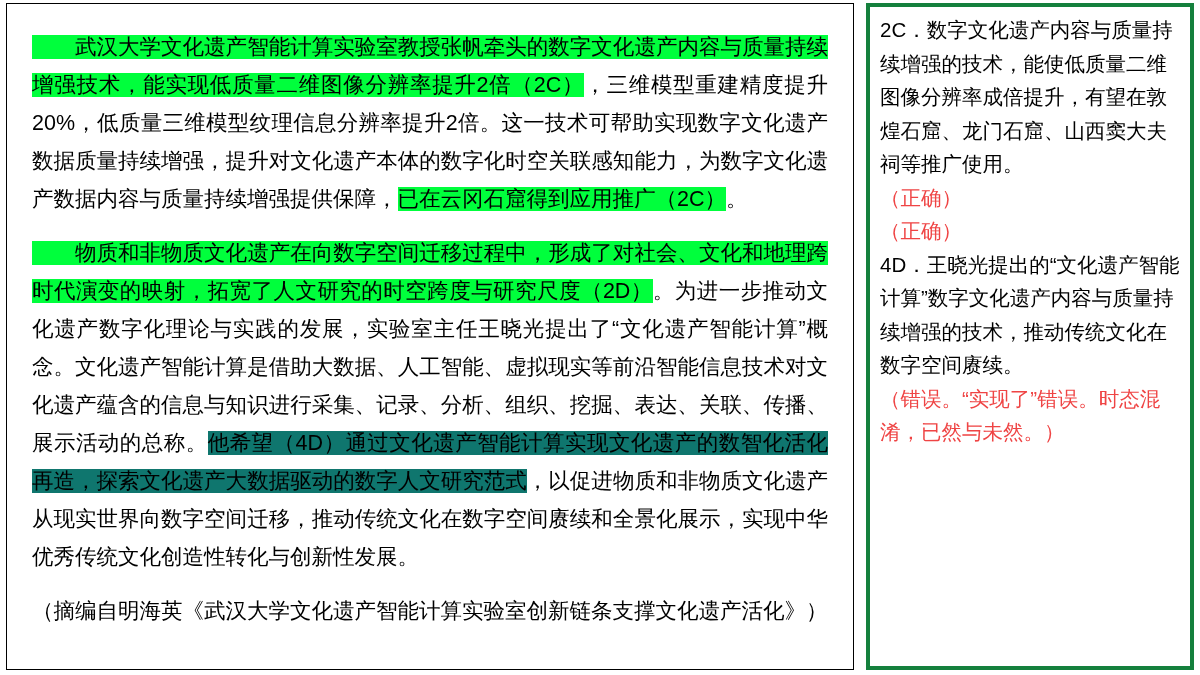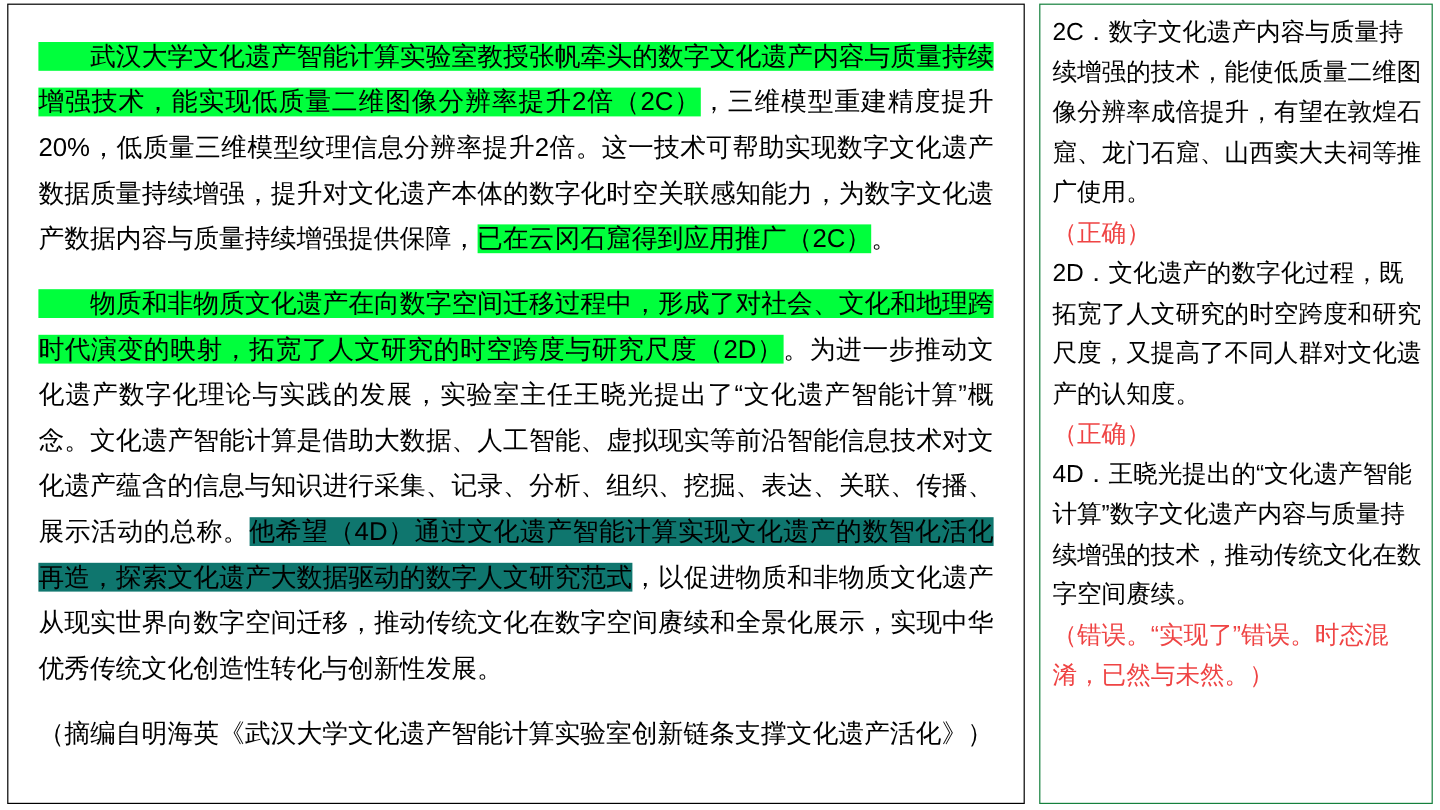--- a/index.html
+++ b/index.html
@@ -30,21 +30,21 @@
     box-sizing: border-box;
     background: #ffffff;
     overflow: hidden;
   }
   .right-pane {
     position: absolute;
     left: 866px;
     top: 3px;
     width: 328px;
     height: 667px;
-    border: 1px solid #15803d;
+    border: 4px solid #15803d;
     box-sizing: border-box;
     background: #ffffff;
     overflow: hidden;
   }
   .left-body {
     padding: 8px 9px 0 9px;
     font-size: 21.5px;
     line-height: 38px;
     color: #000000;
     letter-spacing: 0px;
@@ -89,21 +89,20 @@
 
     </div>
   </div>
 
   <div class="right-pane">
     <div class="right-body">
 
       <p class="r-item">2C．数字文化遗产内容与质量持续增强的技术，能使低质量二维图像分辨率成倍提升，有望在敦煌石窟、龙门石窟、山西窦大夫祠等推广使用。</p>
       <p class="r-ans">（正确）</p>
 
-      <p class="r-item">2D．文化遗产的数字化过程，既拓宽了人文研究的时空跨度和研究尺度，又提高了不同人群对文化遗产的认知度。</p>
       <p class="r-ans">（正确）</p>
 
       <p class="r-item">4D．王晓光提出的“文化遗产智能计算”数字文化遗产内容与质量持续增强的技术，推动传统文化在数字空间赓续。</p>
       <p class="r-ans">（错误。“实现了”错误。时态混淆，已然与未然。）</p>
 
     </div>
   </div>
 
 </div>
 

